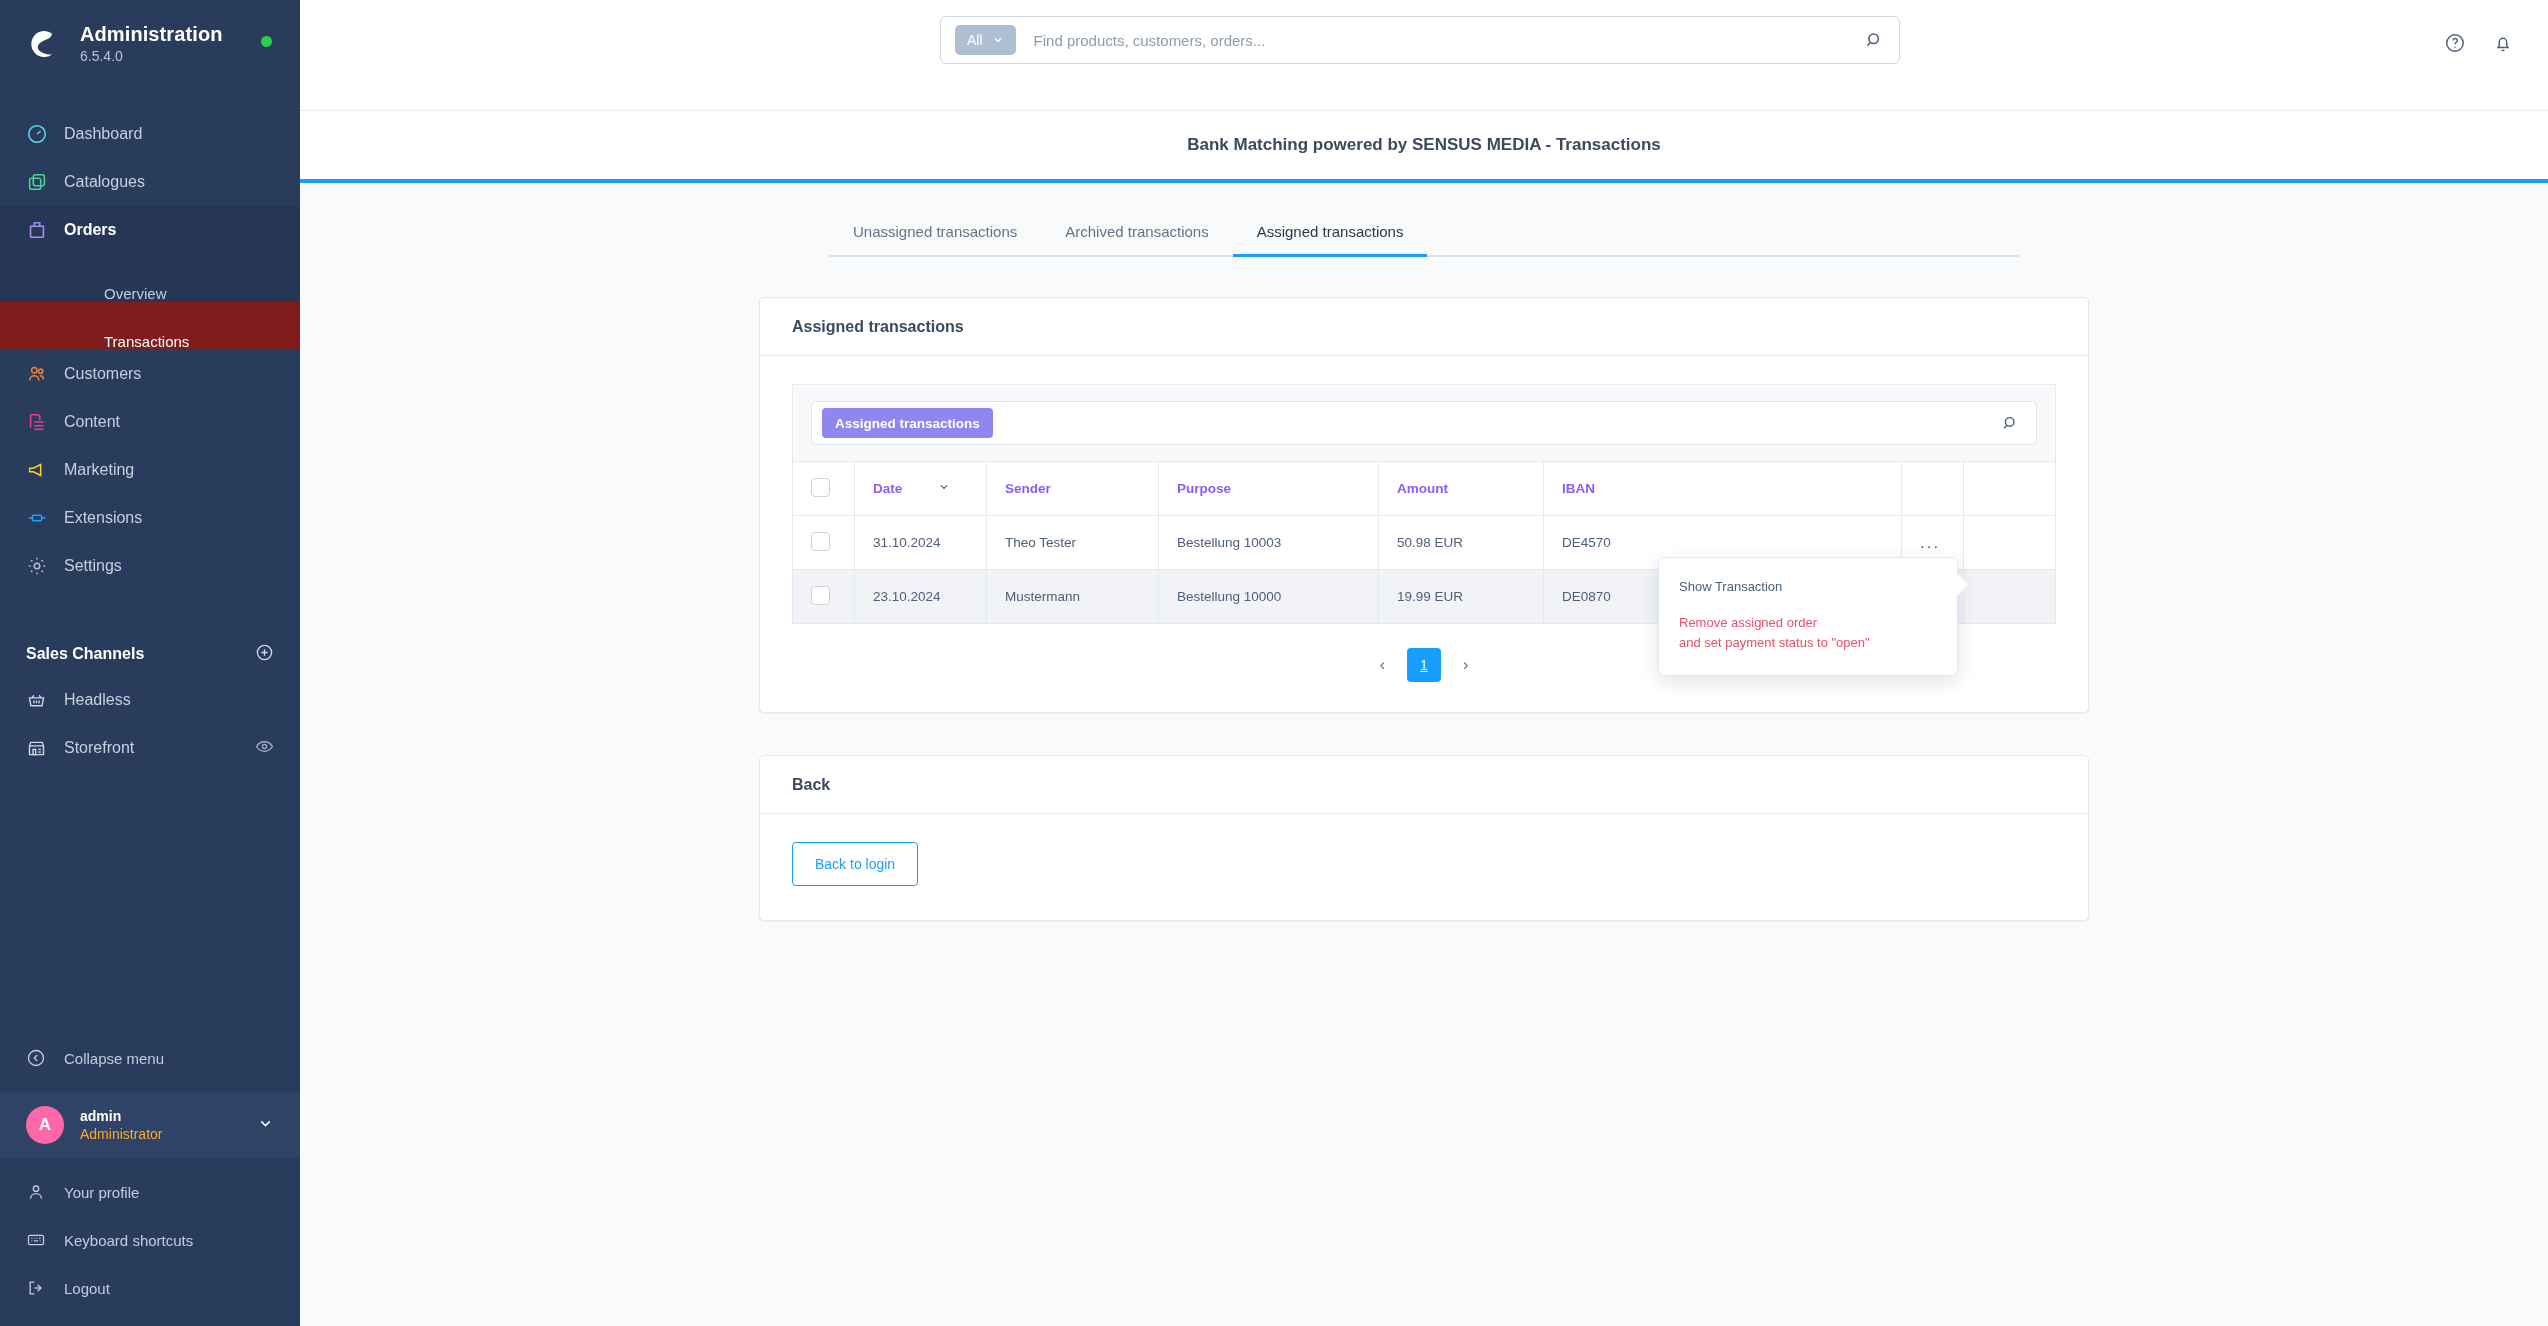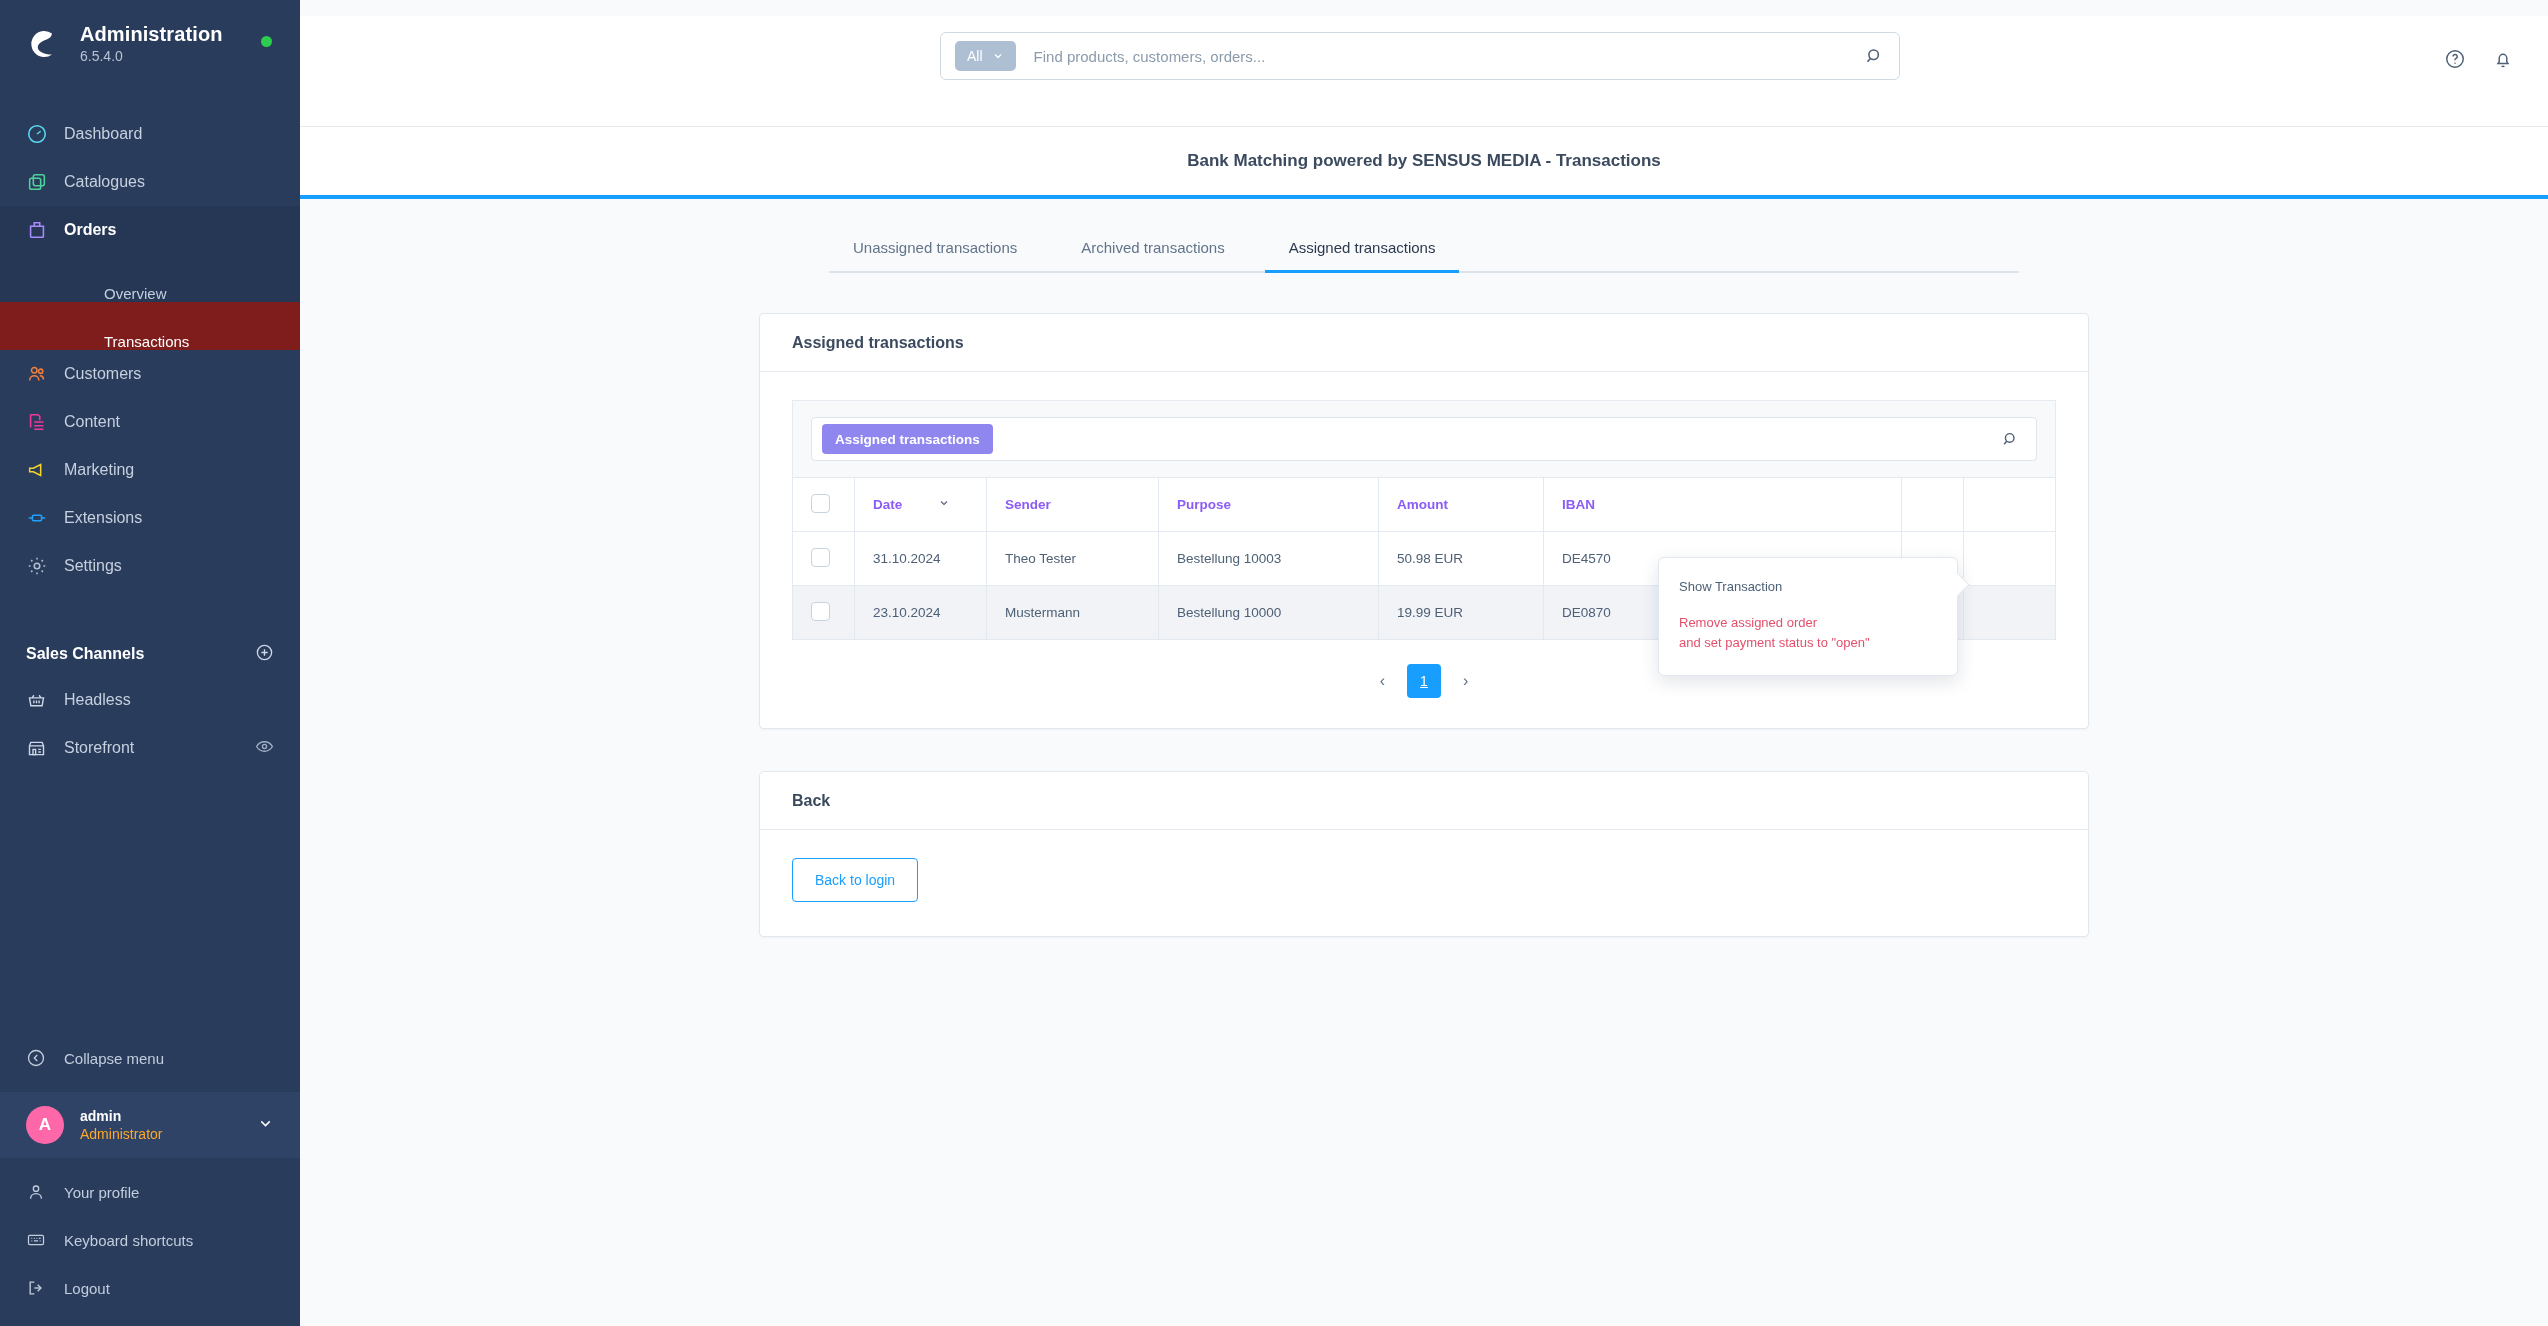--- a/index.html
+++ b/index.html
@@ -86,21 +86,21 @@
     font-size: 15px; color: #c2cddd; cursor: pointer;
   }
   .sb-bottom-item .ico { width: 38px; flex: 0 0 38px; display: flex; align-items: center;}
   .sb-bottom { padding-bottom: 14px; padding-top: 10px;}
 
   
   .main { position: absolute; left: 300px; top: 0; right: 0; bottom: 0; background:#f9fafb; }
 
   .topbar {
     height: 111px; background: #ffffff; border-bottom: 1px solid #e4e9ee;
-    display: flex; align-items: center; position: relative; margin-top: 16px;
+    display: flex; align-items: center; position: relative;
   }
   .searchwrap {
     position: absolute; left: 640px; top: 16px; width: 960px; height: 48px;
     border: 1px solid #d1d9e0; border-radius: 6px; background: #fff;
     display: flex; align-items: center; padding: 0 14px;
   }
   .allpill {
     background: #aebfd4; color: #ffffff; border-radius: 5px;
     height: 30px; padding: 0 12px; display: flex; align-items: center; gap: 9px;
     font-size: 14px; cursor: pointer;
@@ -119,21 +119,21 @@
     justify-content: center; position: relative;
   }
   .pagehead .ttl { font-size: 17px; font-weight: bold; color: #3b4a5e; }
   .accentline { height: 4px; background: #189eff; }
 
   .tabsbar {
     background: #f9fafb; display: flex; justify-content: center;
     padding-top: 30px;
   }
   .tabs {
-    width: 1190px; display: flex; gap: 16px;
+    width: 1190px; display: flex; gap: 0;
     border-bottom: 2px solid #dde3ea;
   }
   .tab {
     font-size: 15px; color: #62748a; padding: 10px 24px 14px 24px;
     cursor: pointer; margin-bottom: -2px; white-space: nowrap;
   }
   .tab.active { color: #2b3a4f; border-bottom: 3px solid #189eff; }
 
   .content { display: flex; flex-direction: column; align-items: center; padding-top: 40px; }
 

